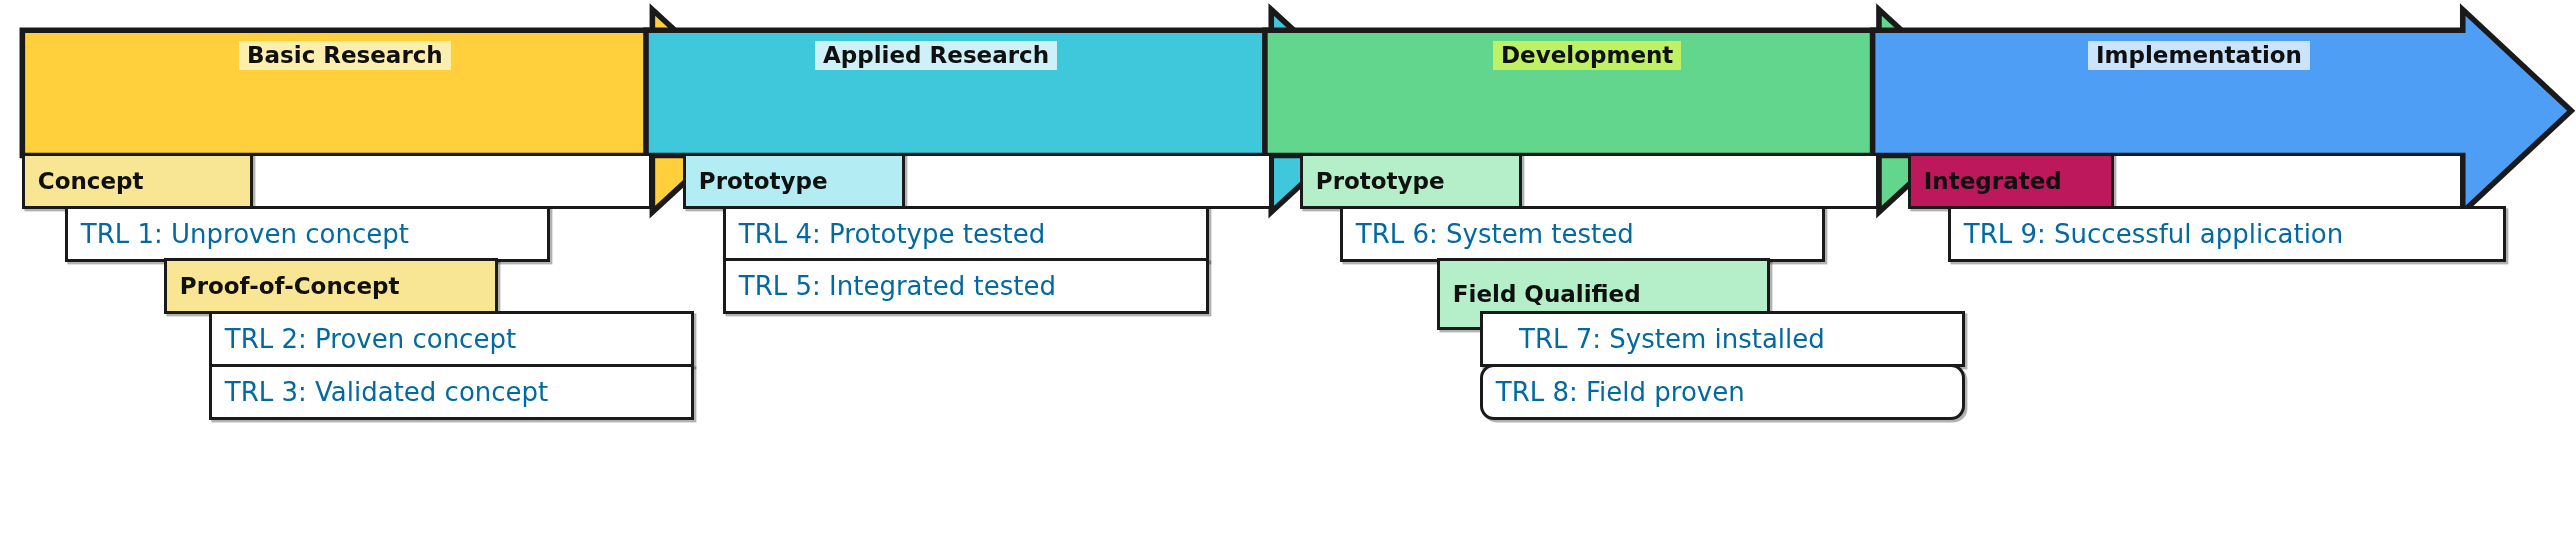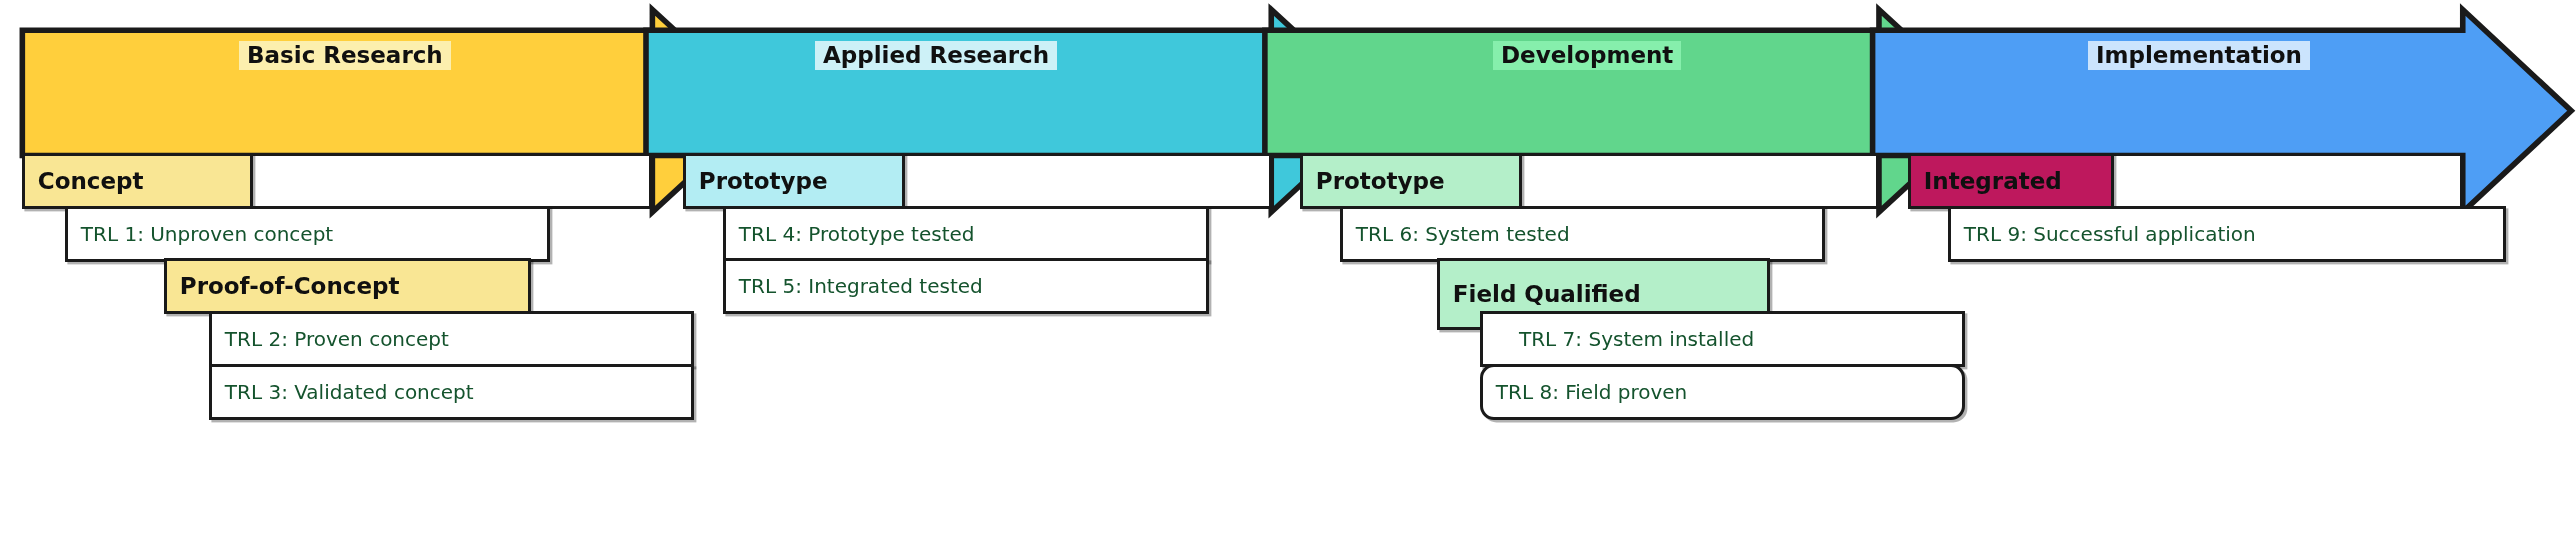--- a/index.html
+++ b/index.html
@@ -34,22 +34,22 @@
     box-shadow:2.4px 2.4px 0 rgba(0,0,0,0.30);
   }
 
   .trl-box{
     position:absolute;
     box-sizing:border-box;
     background:#ffffff;
     border:3.2px solid #1a1a1a;
     font-family:"DejaVu Sans",sans-serif;
     font-weight:normal;
-    font-size:20px;
-    color:#14532d;
+    font-size:26px;
+    color:#0369a1;
     display:flex;
     align-items:center;
     padding-left:12.8px;
     white-space:nowrap;
     box-shadow:2.4px 2.4px 0 rgba(0,0,0,0.30);
   }
 
   .white-fill{
     position:absolute;
     box-sizing:border-box;
@@ -68,28 +68,28 @@
 
     <polygon id="arrow1" points="810,38 1594,38 1594,12 1732,139 1594,266 1594,195 810,195" stroke="#1A1A1A" stroke-width="7" stroke-linejoin="miter" fill="#3FC8DB"></polygon>
 
     <polygon id="arrow2" points="1586,38 2356,38 2356,12 2494,139 2356,266 2356,195 1586,195" stroke="#1A1A1A" stroke-width="7" stroke-linejoin="miter" fill="#61D68C"></polygon>
 
     <polygon id="arrow3" points="2348,38 3088,38 3088,12 3224,139 3088,266 3088,195 2348,195" stroke="#1A1A1A" stroke-width="7" stroke-linejoin="miter" fill="#4E9EF5"></polygon>
   </svg>
 
   <div class="arrow-label" id="alabel1" style="left: 815px; top: 41px; background: rgb(205, 241, 247);">Applied Research</div>
   <div class="arrow-label" id="alabel0" style="left: 239px; top: 41px; background: rgb(252, 239, 174);">Basic Research</div>
-  <div class="arrow-label" id="alabel2" style="left: 1493px; top: 41px; background: #86efac;">Development</div>
+  <div class="arrow-label" id="alabel2" style="left: 1493px; top: 41px; background: #bef264;">Development</div>
   <div class="arrow-label" id="alabel3" style="left: 2088px; top: 41px; background: rgb(203, 228, 253);">Implementation</div>
 
   <div class="white-fill" style="left:22px;top:153px;width:630px;height:56px;"></div>
   <div class="cat-box" id="cat-0-0" style="left: 22px; top: 153px; width: 231px; height: 56px; background: rgb(249, 230, 148);">Concept</div>
   <div class="trl-box" id="trl-0-0-0" style="left:65px;top:206px;width:485px;height:56px;">TRL 1: Unproven concept</div>
 
-  <div class="cat-box" id="cat-0-1" style="left: 164px; top: 258px; width: 367px; height: 56px; background: rgb(249, 230, 148);">Proof-of-Concept</div>
+  <div class="cat-box" id="cat-0-1" style="left: 164px; top: 258px; width: 334px; height: 56px; background: rgb(249, 230, 148);">Proof-of-Concept</div>
   <div class="trl-box" id="trl-0-1-0" style="left:209px;top:311px;width:485px;height:56px;">TRL 2: Proven concept</div>
   <div class="trl-box" id="trl-0-1-1" style="left:209px;top:364px;width:485px;height:56px;">TRL 3: Validated concept</div>
 
   <div class="white-fill" style="left:683px;top:153px;width:589px;height:56px;"></div>
   <div class="cat-box" id="cat-1-0" style="left: 683px; top: 153px; width: 222px; height: 56px; background: rgb(179, 237, 243);">Prototype</div>
   <div class="trl-box" id="trl-1-0-0" style="left:723px;top:206px;width:486px;height:56px;">TRL 4: Prototype tested</div>
   <div class="trl-box" id="trl-1-0-1" style="left:723px;top:258px;width:486px;height:56px;">TRL 5: Integrated tested</div>
 
   <div class="white-fill" style="left:1300px;top:153px;width:579px;height:56px;"></div>
   <div class="cat-box" id="cat-2-0" style="left: 1300px; top: 153px; width: 222px; height: 56px; background: rgb(180, 239, 201);">Prototype</div>

